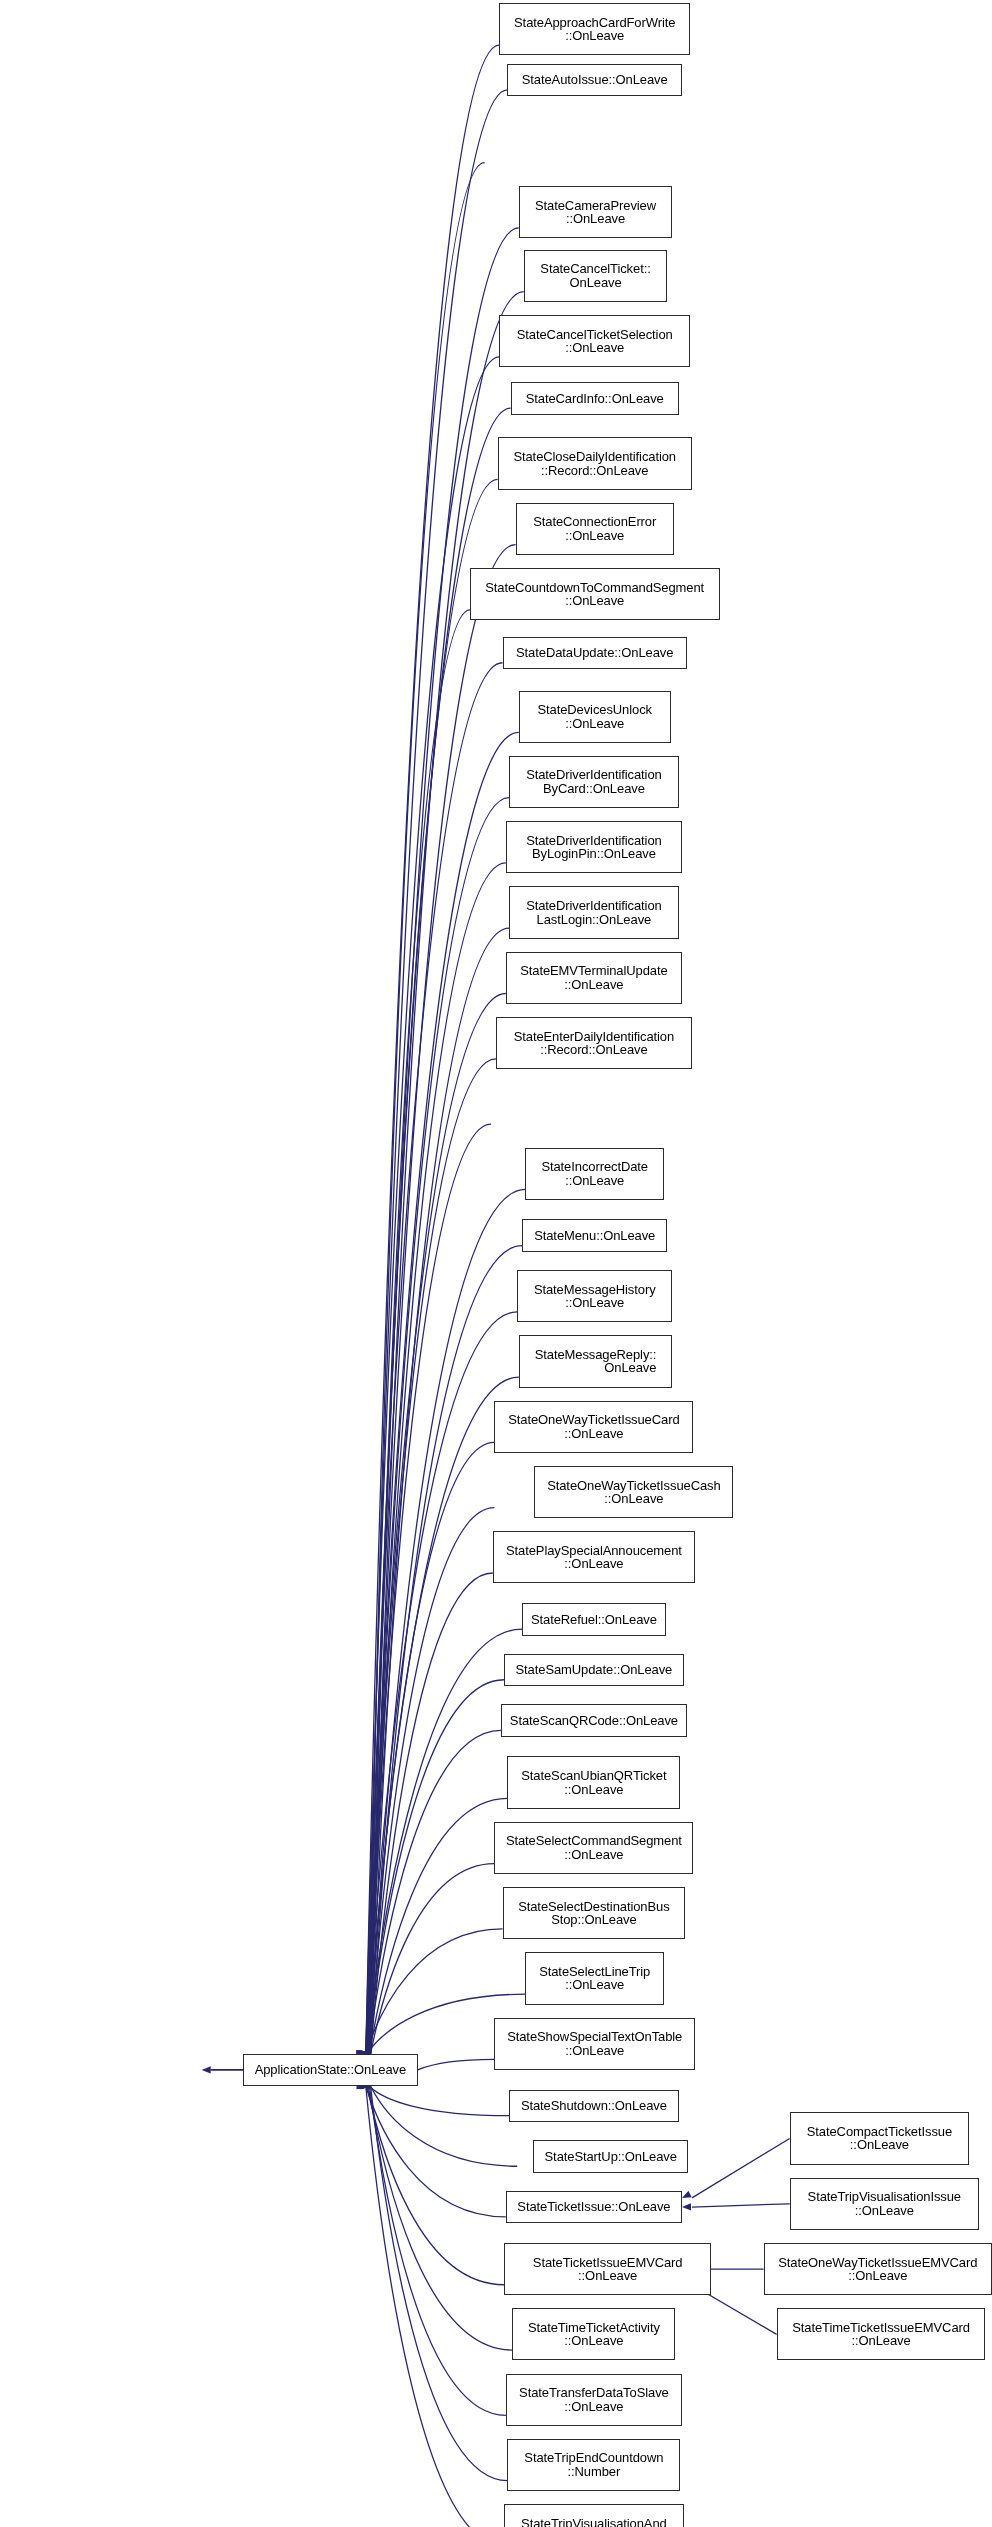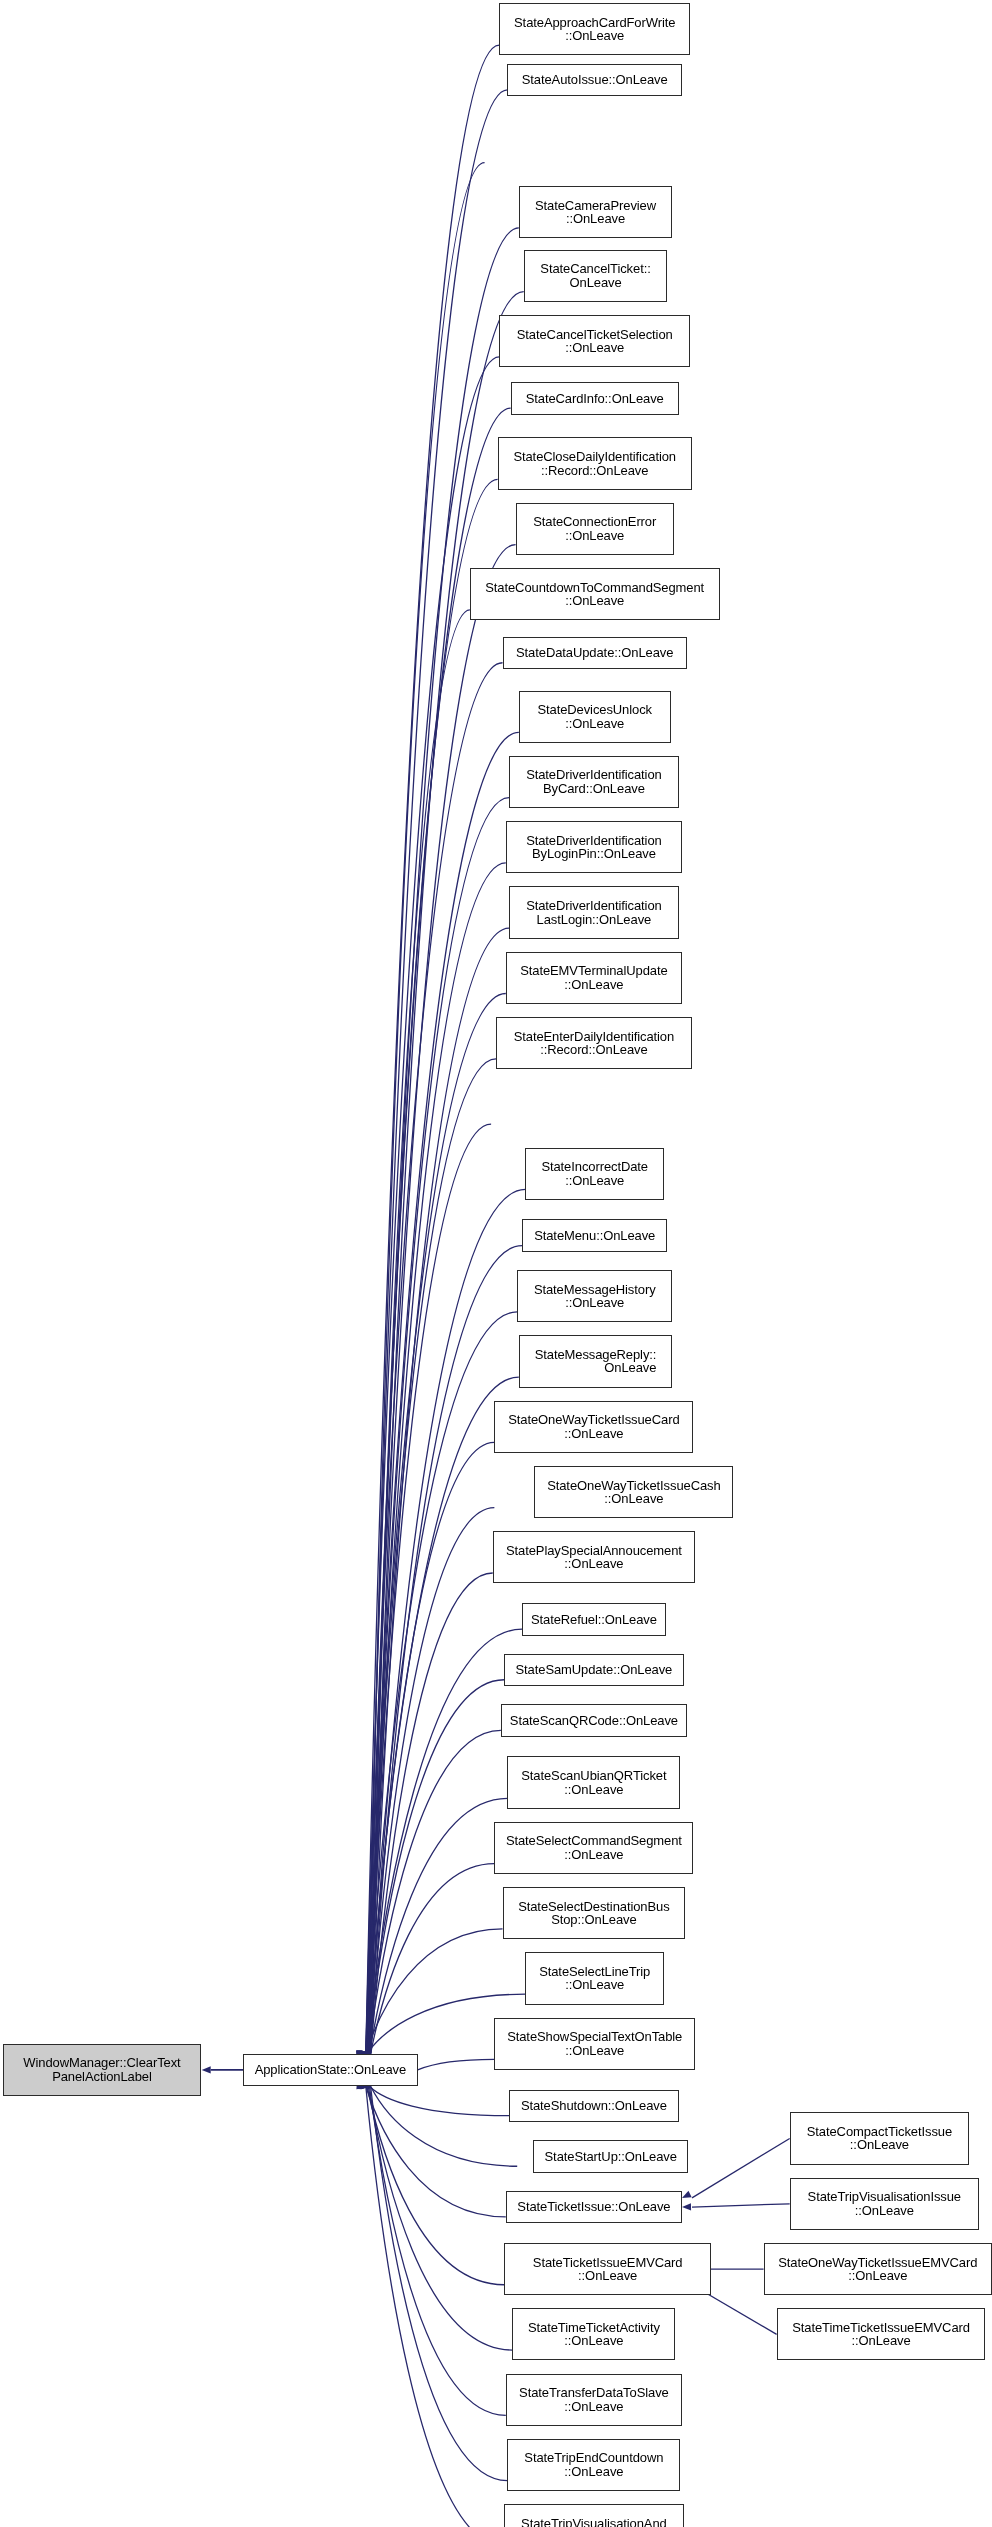--- a/index.html
+++ b/index.html
@@ -120,22 +120,20 @@
       <polygon points="365.8021052631579,2086.244186046512 356.6019460340487,2089.296573662631 357.03482608613473,2082.109598300178" fill="#27286b"></polygon>
       <path d="M 789.6842105263157 2138.481912144703 L 692 2197.9023255813954" fill="none" stroke="#27286b" stroke-width="1.3"></path>
       <polygon points="682,2197.9023255813954 688.4678749841019,2190.682450707824 691.6628576599162,2197.134743765431" fill="#27286b"></polygon>
       <path d="M 789.6842105263157 2203.779069767442 L 692 2207.043927648579" fill="none" stroke="#27286b" stroke-width="1.3"></path>
       <polygon points="682,2207.043927648579 690.8987613124341,2203.2004855579103 691.0945803232585,2210.3978222121873" fill="#27286b"></polygon>
       <path d="M 763.578947368421 2269.076227390181 L 693.6315789473683 2269.076227390181" fill="none" stroke="#27286b" stroke-width="1.3"></path>
       <polygon points="683.6315789473683,2269.076227390181 692.6315789473683,2265.476227390181 692.6315789473683,2272.676227390181" fill="#27286b"></polygon>
       <path d="M 776.6315789473684 2334.37338501292 L 693.6315789473683 2285.792299741602" fill="none" stroke="#27286b" stroke-width="1.3"></path>
       <polygon points="683.6315789473683,2285.792299741602 693.3247914242717,2285.832696246462 690.6229421169468,2292.506526505055" fill="#27286b"></polygon>
     </svg>
-<div class="node root" style="left: 3.26316px; top: 2043.8px; width: 197.421px; height: 52.2377px;">WindowManager::ClearText
-PanelActionLabel</div>
     <div class="node thick" style="left: 243.105px; top: 2053.6px; width: 174.579px; height: 32.6486px;">ApplicationState::OnLeave</div>
     <div class="node thick" style="left: 499.263px; top: 3.26486px; width: 190.895px; height: 52.2377px;">StateApproachCardForWrite
 ::OnLeave</div>
     <div class="node thick" style="left: 507.421px; top: 63.6647px; width: 174.579px; height: 32.6486px;">StateAutoIssue::OnLeave</div>
     <div class="node thick" style="left: 518.842px; top: 186.097px; width: 153.368px; height: 52.2377px;">StateCameraPreview
 ::OnLeave</div>
     <div class="node thick" style="left: 523.737px; top: 249.762px; width: 143.579px; height: 52.2377px;">StateCancelTicket::
 OnLeave</div>
     <div class="node thick" style="left: 499.263px; top: 315.059px; width: 190.895px; height: 52.2377px;">StateCancelTicketSelection
 ::OnLeave</div>
@@ -188,21 +186,21 @@
     <div class="node thick" style="left: 509.053px; top: 2089.51px; width: 169.684px; height: 32.6486px;">StateShutdown::OnLeave</div>
     <div class="node thick" style="left: 517.211px; top: 2140.11px; width: 155px; height: 32.6486px; margin-left: 16px;">StateStartUp::OnLeave</div>
     <div class="node thick" style="left: 505.789px; top: 2190.72px; width: 176.211px; height: 32.6486px;">StateTicketIssue::OnLeave</div>
     <div class="node thick" style="left: 504.158px; top: 2242.96px; width: 207px; height: 52.2377px;">StateTicketIssueEMVCard
 ::OnLeave</div>
     <div class="node thick" style="left: 512.316px; top: 2308.25px; width: 163.158px; height: 52.2377px;">StateTimeTicketActivity
 ::OnLeave</div>
     <div class="node thick" style="left: 505.789px; top: 2373.55px; width: 176.211px; height: 52.2377px;">StateTransferDataToSlave
 ::OnLeave</div>
     <div class="node thick" style="left: 507.421px; top: 2438.85px; width: 172.947px; height: 52.2377px;">StateTripEndCountdown
-::OnLeave</div>
+::Number</div>
     <div class="node thick" style="left: 504.158px; top: 2504.15px; width: 179.474px; height: 52.2377px;">StateTripVisualisationAnd
 Info::OnLeave</div>
     <div class="node thick" style="left: 789.684px; top: 2112.36px; width: 179.474px; height: 52.2377px;">StateCompactTicketIssue
 ::OnLeave</div>
     <div class="node thick" style="left: 789.684px; top: 2177.66px; width: 189.263px; height: 52.2377px;">StateTripVisualisationIssue
 ::OnLeave</div>
     <div class="node thick" style="left: 763.579px; top: 2242.96px; width: 228.421px; height: 52.2377px;">StateOneWayTicketIssueEMVCard
 ::OnLeave</div>
     <div class="node thick" style="left: 776.632px; top: 2308.25px; width: 208.842px; height: 52.2377px;">StateTimeTicketIssueEMVCard
 ::OnLeave</div>

